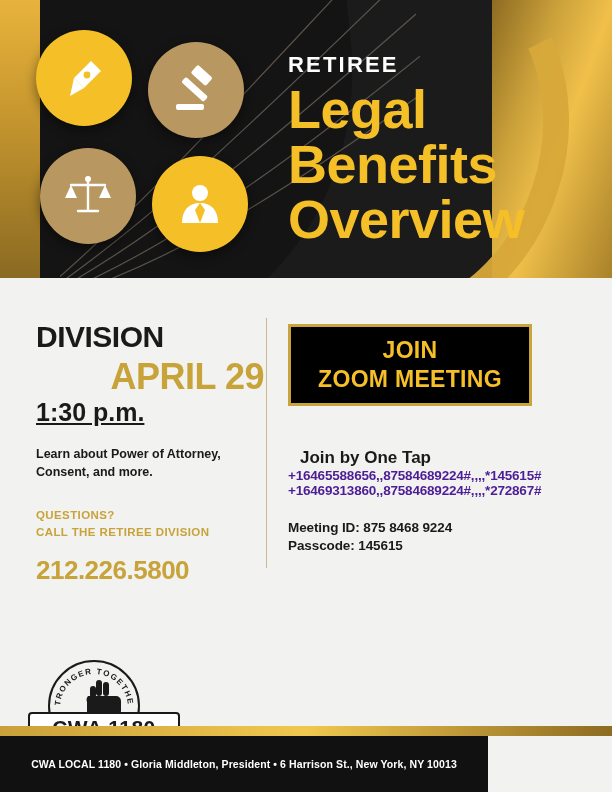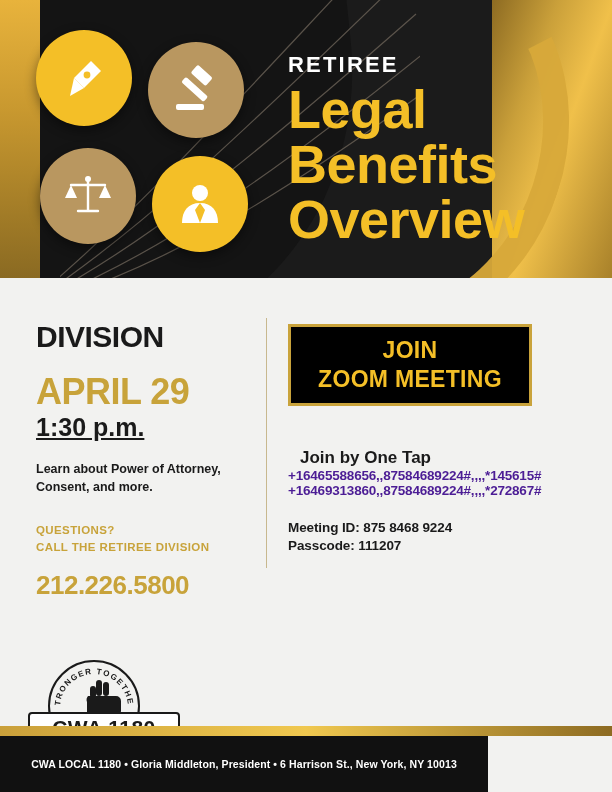--- a/index.html
+++ b/index.html
@@ -106,21 +106,21 @@
     position: absolute; left: 266px; top: 40px;
     width: 1px; height: 250px;
     background: #c8b88e;
   }
   .wednesday {
     font-size: 30px; font-weight: bold; color: #1a1a1a;
     letter-spacing: -0.5px;
   }
   .april {
     font-size: 36px; font-weight: bold; color: #c8a33a;
-    letter-spacing: -0.5px; margin-top: 17px;
+    letter-spacing: -0.5px; margin-top: 2px; text-align: right;
   }
   .time {
     font-size: 25px; font-weight: bold; color: #1a1a1a;
     text-decoration: underline;
   }
   .learn {
     font-size: 12.5px; font-weight: bold; color: #1a1a1a;
     margin-top: 18px; line-height: 1.45;
   }
   .questions {
@@ -298,21 +298,21 @@
         <span>JOIN</span>
         <span>ZOOM MEETING</span>
       </div>
 
       <div class="onetap-title">Join by One Tap</div>
       <div class="onetap-line">+16465588656,,87584689224#,,,,*145615#</div>
       <div class="onetap-line">+16469313860,,87584689224#,,,,*272867#</div>
 
       <div class="meet-block">
         <div class="meet-line">Meeting ID: 875 8468 9224</div>
-        <div class="meet-line">Passcode: 111207</div>
+        <div class="meet-line">Passcode: 145615</div>
       </div>
     </div>
 
     <div class="logo-wrap">
       <div class="logo-circle"></div>
       <svg class="logo-ring-text" style="left:20px;" viewBox="0 0 92 92">
         <defs>
           <path id="ringpath" d="M 12,48 A 34,34 0 0 1 80,48"></path>
         </defs>
         <text font-size="8" font-weight="bold" fill="#1a1a1a" letter-spacing="1.4">

